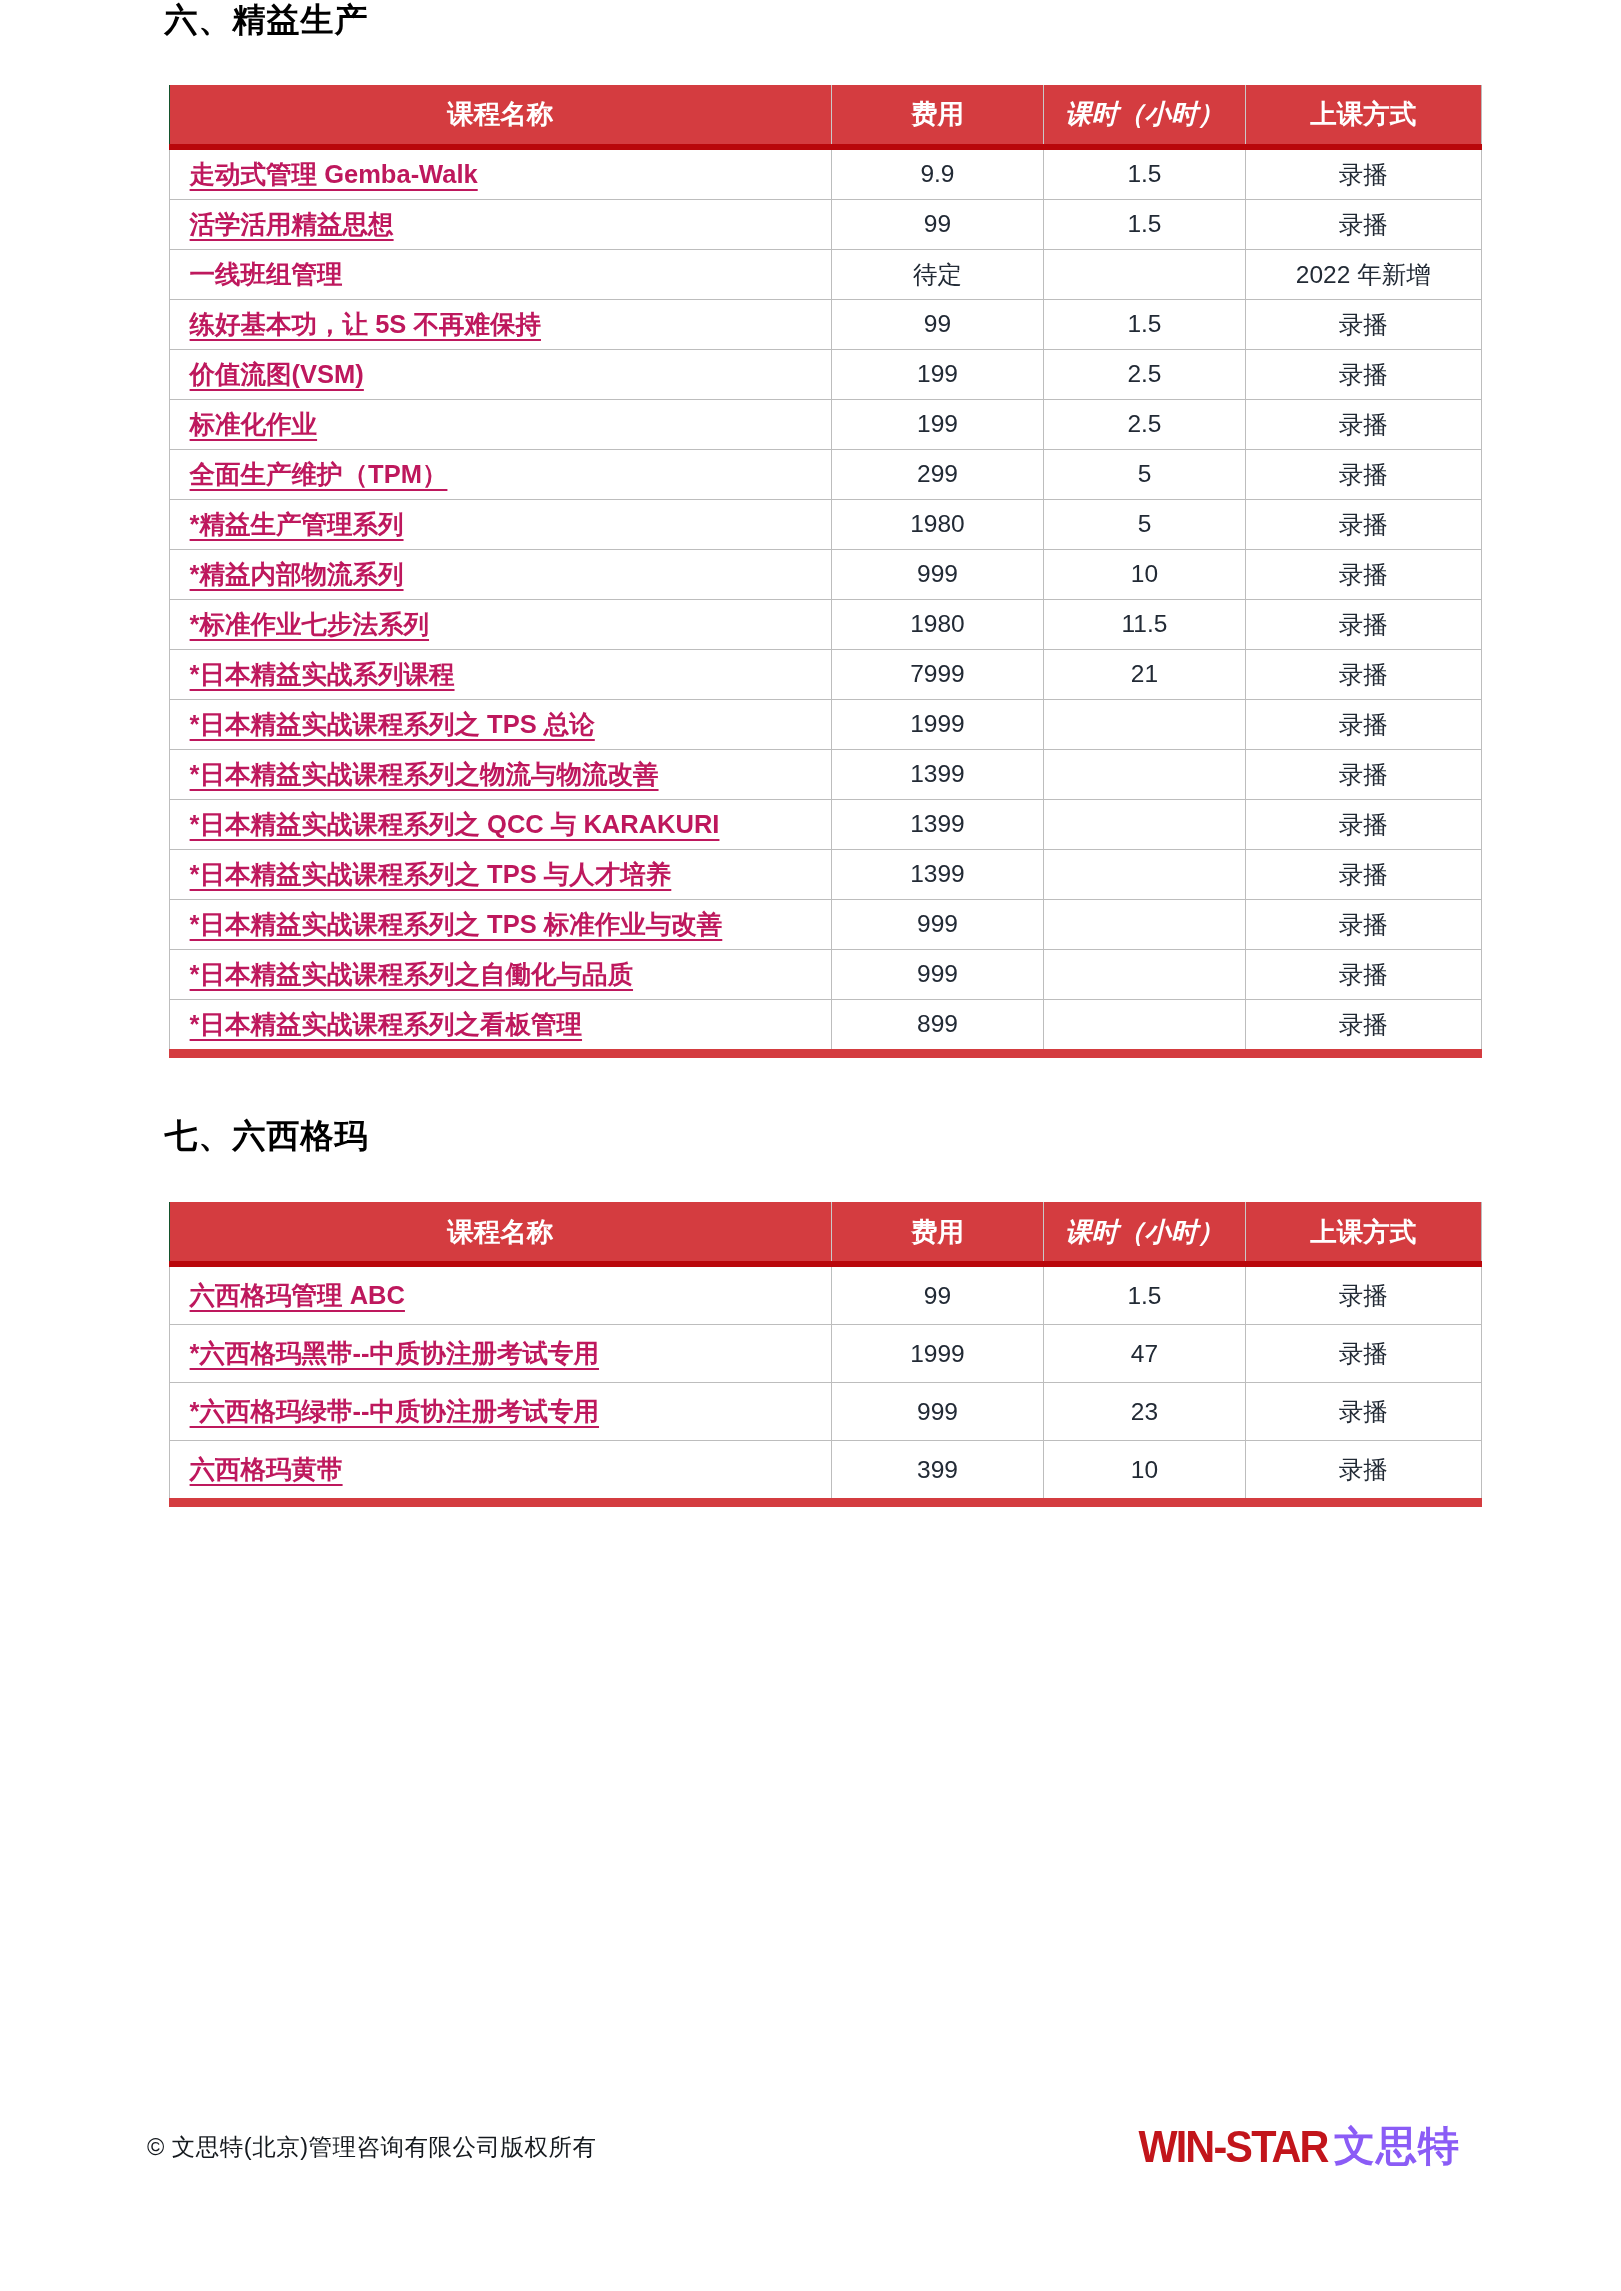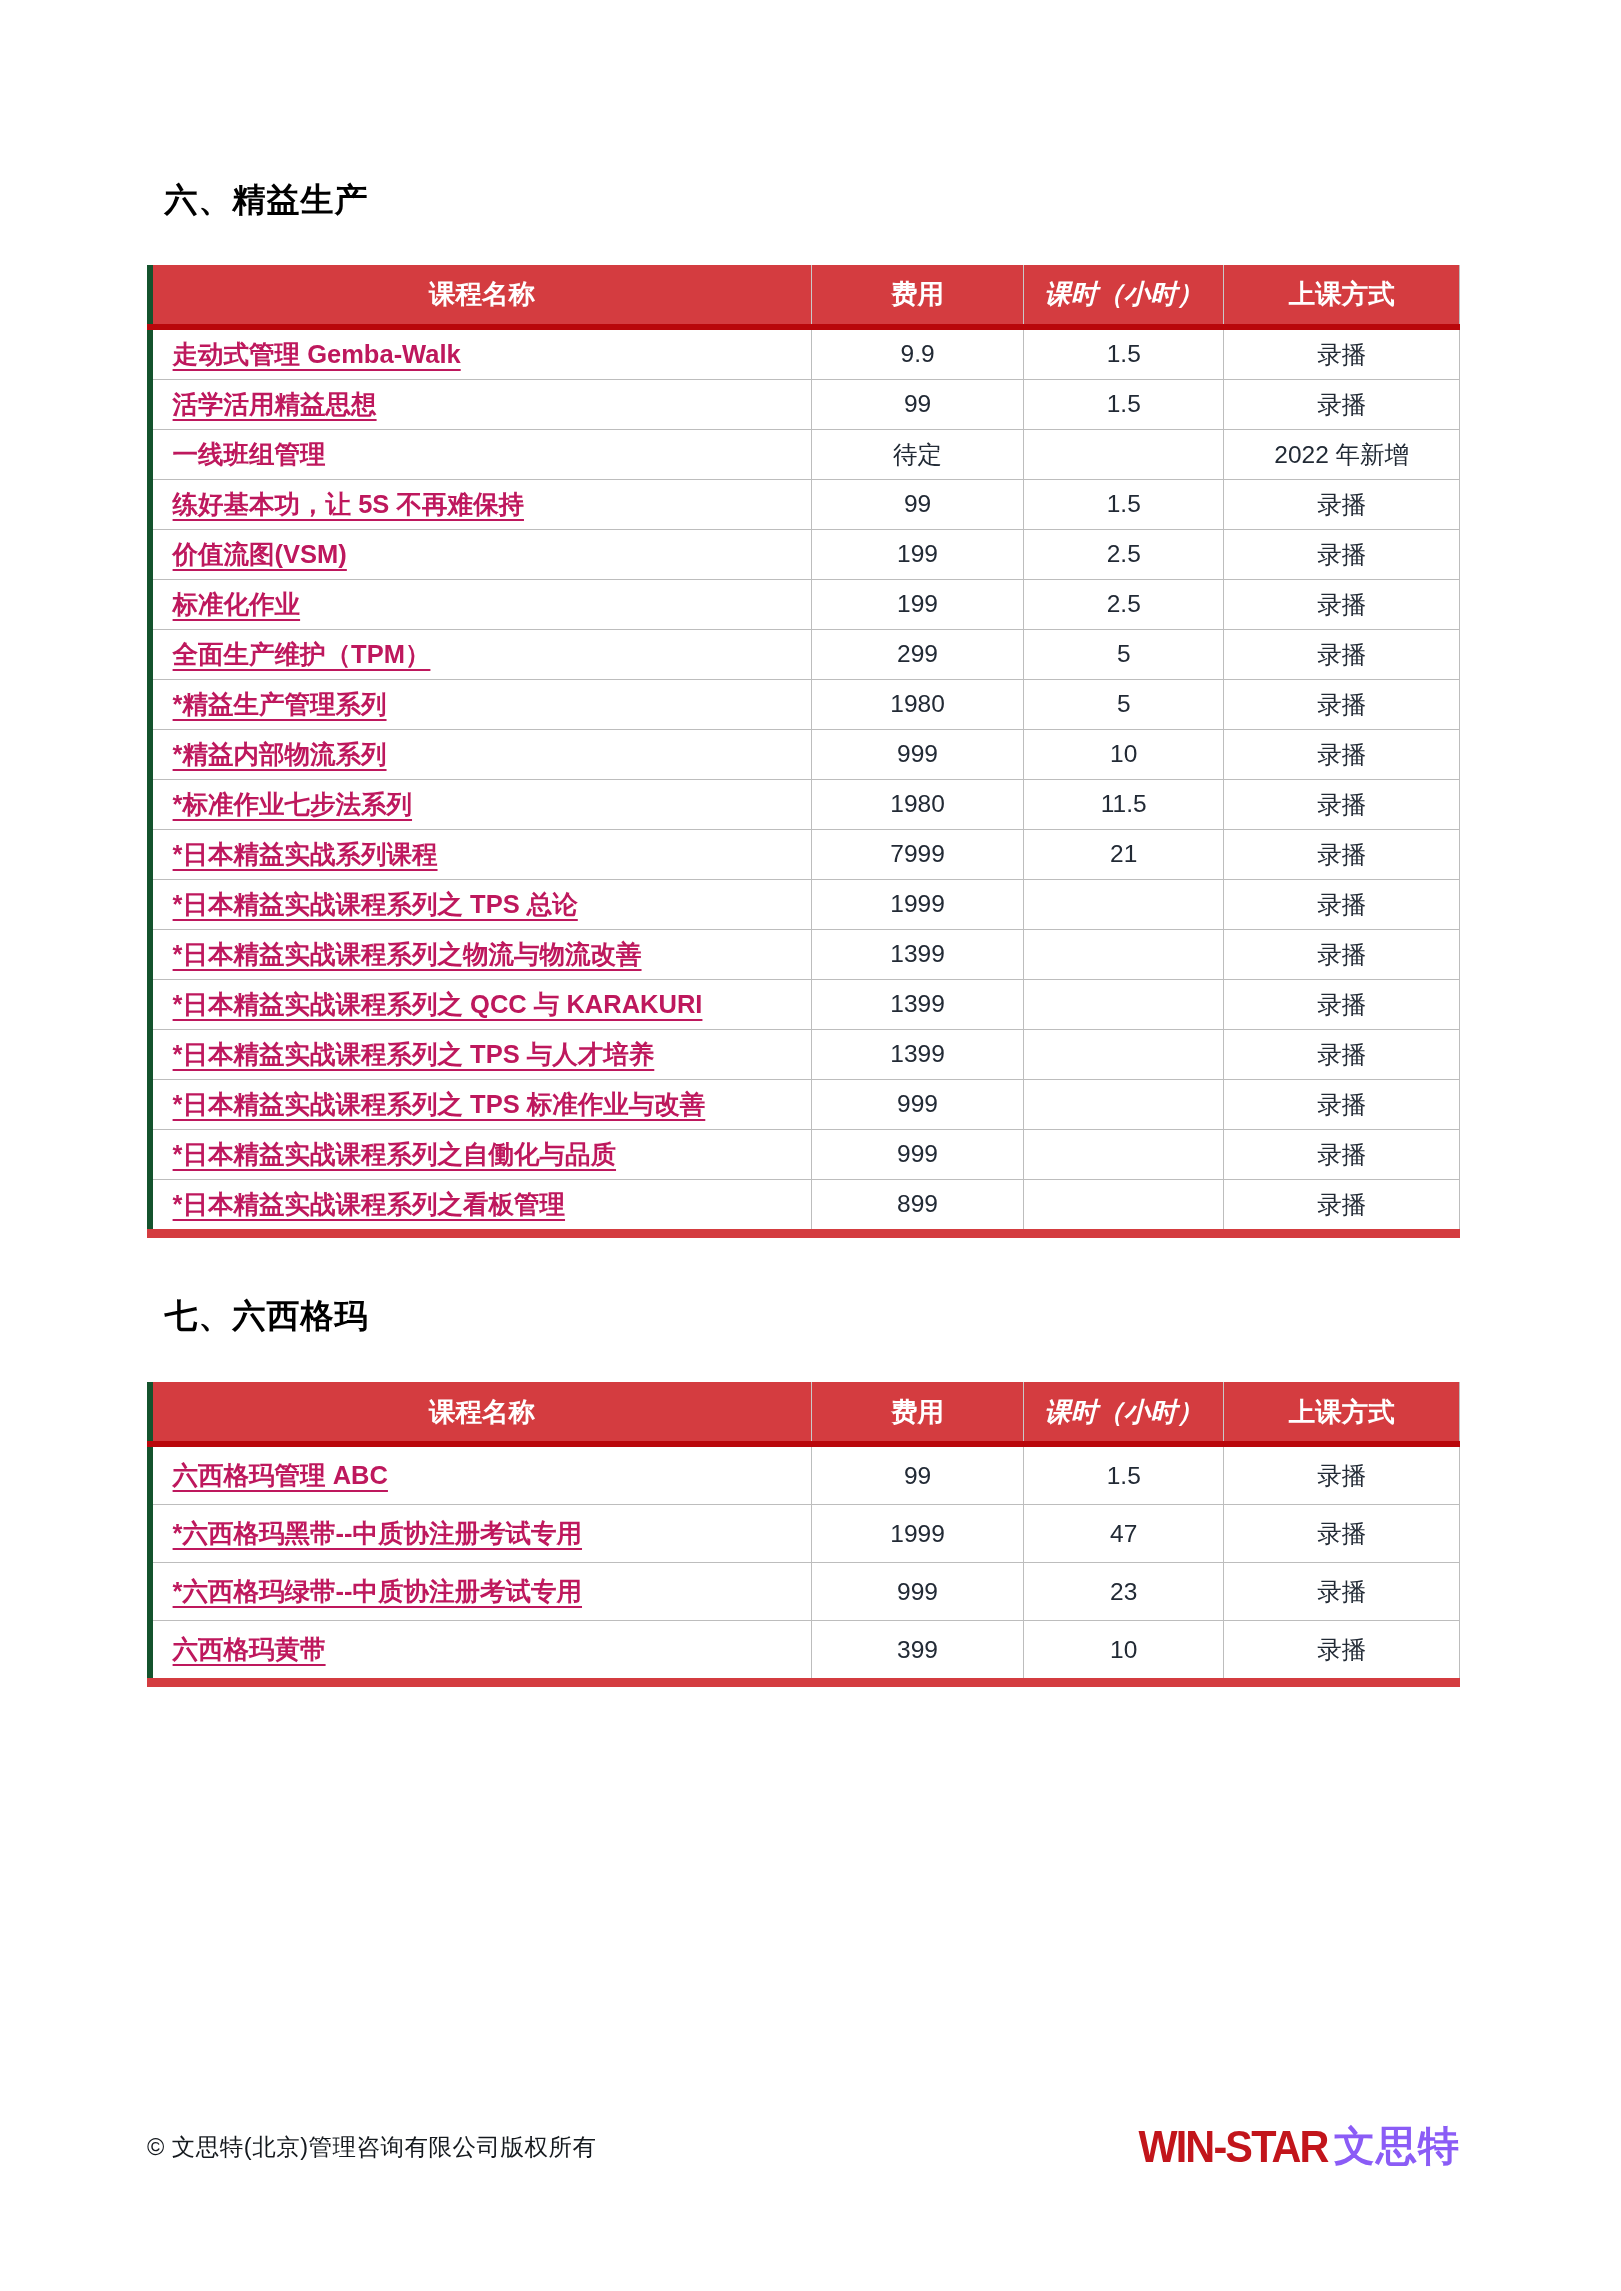--- a/index.html
+++ b/index.html
@@ -10,29 +10,30 @@
     margin:0 auto;
     font-family:"Liberation Sans","DejaVu Sans",sans-serif;
     overflow:hidden;
   }
   .content{position:absolute;left:147px;top:0;width:1313px;}
   .section-heading{
     margin:0;padding-left:17.6px;
     font-size:33px;font-weight:700;color:#000;
     line-height:1.2;letter-spacing:1px;
   }
-  .heading-1{margin-top:180px;margin-bottom:45px;}
+  .heading-1{margin-bottom:45px;}
   .heading-2{margin-top:58px;margin-bottom:47px;}
   table.course-table{
     width:100%;
     border-collapse:collapse;
-    border-left:6px solid #14532d;
+    border-left:1px solid #14532d;
     border-right:1px solid #BDBDBD;
     border-bottom:9.8px solid #D43C40;
     table-layout:fixed;
+    margin-left:22px;
   }
   .course-table thead th{
     background:#D43C40;
     color:#ffffff;
     font-size:26.5px;font-weight:700;
     height:59px;
     text-align:center;
     border-bottom:6.9px solid #B9070B;
     border-left:1px solid #C9C9C9;
     padding:0;

